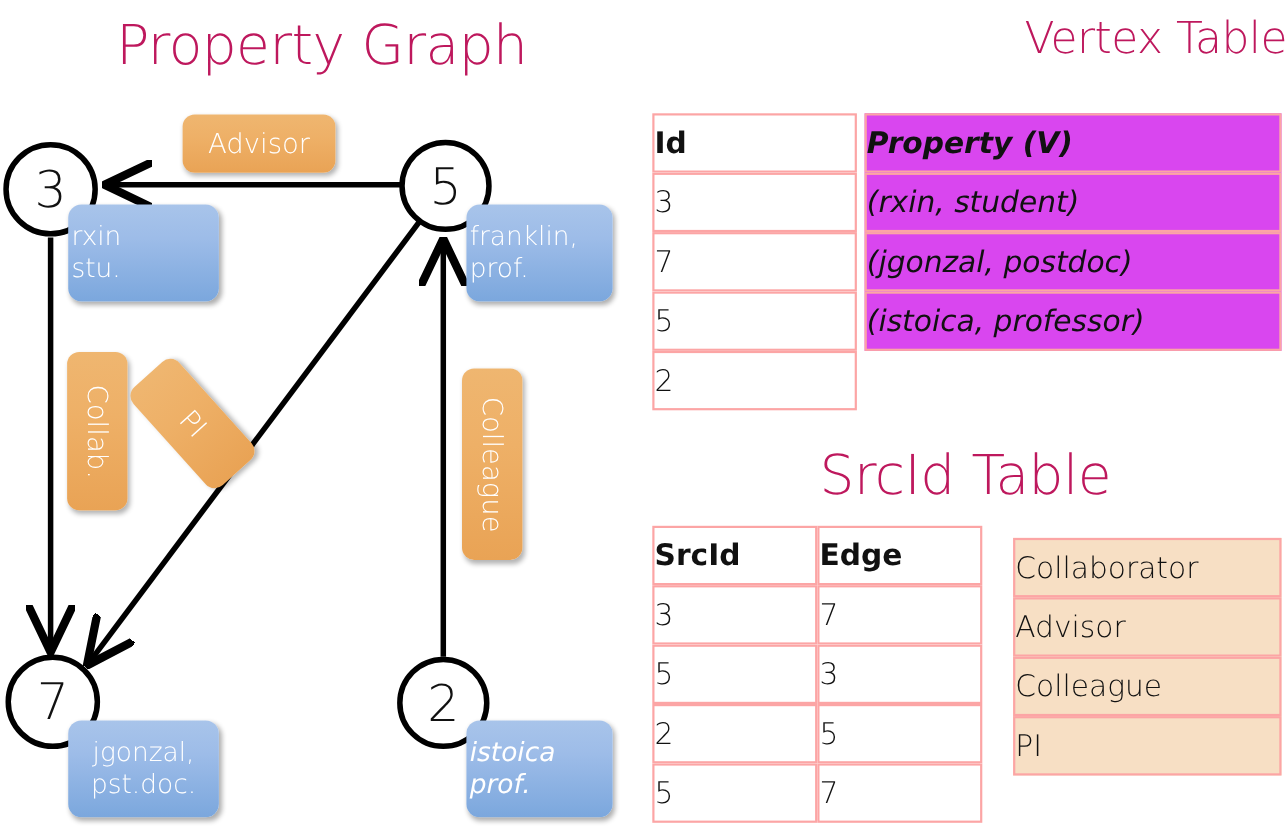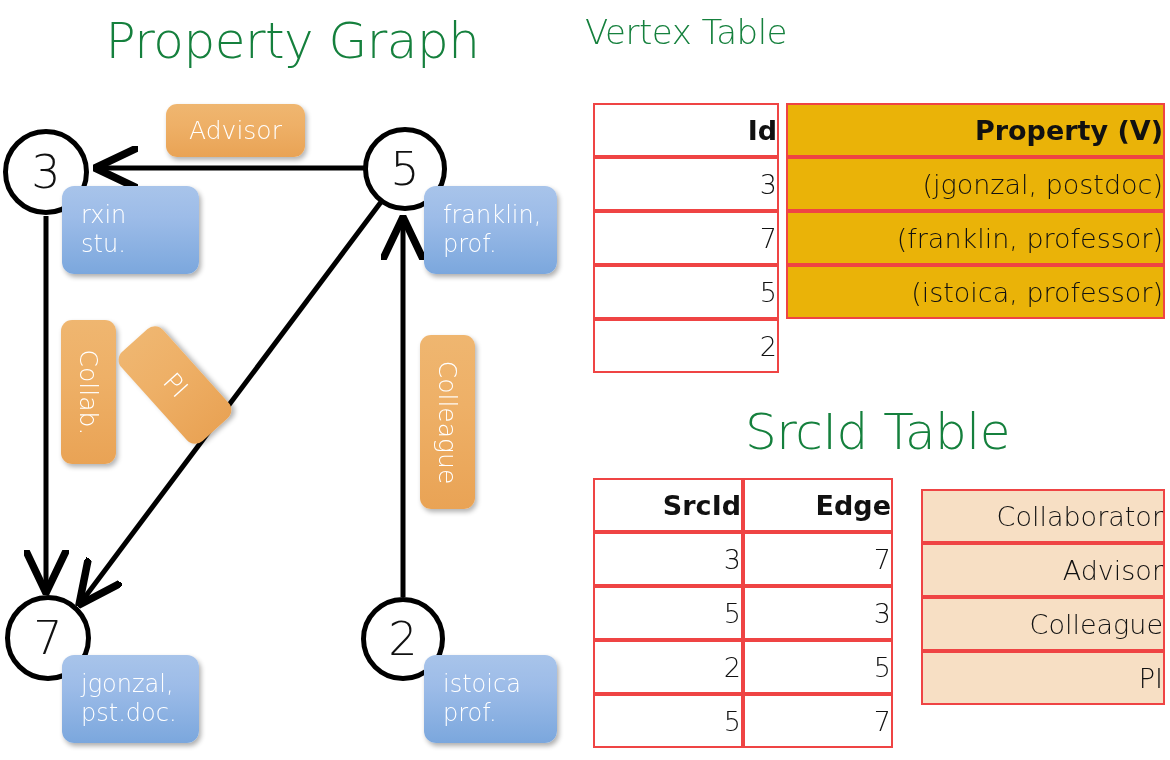--- a/index.html
+++ b/index.html
@@ -10,29 +10,29 @@
     overflow:hidden;
     position:relative;
   }
   .panel{position:absolute;}
 
   
   .big-title{
     position:absolute;
     font-family:"DejaVu Sans", sans-serif;
     font-weight:300;
-    color:#15803d;
+    color:#be185d;
     white-space:nowrap;
     letter-spacing:-0.5px;
   }
   #title-property-graph{
     left:0;top:12px;width:585px;text-align:center;font-size:50px;
   }
   #title-vertex-table{
-    left:585px;top:12px;width:585px;text-align:left;font-size:34px;
+    left:585px;top:12px;width:585px;text-align:right;font-size:40px;
   }
   #title-edge-table{
     left:585px;top:403px;width:585px;text-align:center;font-size:50px;
   }
 
   
   #graph-area{left:0;top:0;width:585px;height:760px;}
   #graph-svg{position:absolute;left:0;top:0;width:585px;height:760px;}
 
   .node-circle{
@@ -53,21 +53,21 @@
   .prop-box{
     position:absolute;
     border-radius:12px;
     background:linear-gradient(to bottom,#a8c4ea 0%, #9dbce8 35%, #7ba7dd 100%);
     box-shadow:2px 3px 5px rgba(0,0,0,0.32);
     color:#ffffff;
     font-family:"DejaVu Sans", sans-serif;
     font-weight:300;
     font-size:24px;
     line-height:1.22;
-    padding:10px 19px;
+    padding:10px 3px;
     box-sizing:border-box;
     z-index:4;
     display:flex;flex-direction:column;justify-content:center;
   }
 
   
   .edge-label{
     position:absolute;
     border-radius:11px;
     background:linear-gradient(to bottom,#efb670 0%, #eeb067 40%, #e9a355 100%);
@@ -87,32 +87,32 @@
     transform-origin:center center;
   }
 
   
   .tbl{
     position:absolute;
     border-collapse:separate;
     border-spacing:0;
   }
   .tbl td, .tbl th{
-    border:2px solid #ef4444;
+    border:2px solid #fca5a5;
     font-family:"DejaVu Sans", sans-serif;
     font-weight:300;
     color:#111;
-    text-align:right;
+    text-align:left;
     padding:0;
     box-sizing:border-box;
   }
   .tbl th{font-weight:700;}
   .cell-h{height:54px;font-size:27px;}
   .cell-r{height:54px;font-size:27px;}
-  .blue-fill{background:#eab308;}
+  .blue-fill{background:#d946ef;font-style:italic;}
   .orange-fill{background:#f7dfc4;}
   .white-fill{background:#ffffff;}
 
   .v-id-tbl{left:593px;top:103px;width:186px;}
   .v-prop-tbl{left:786px;top:103px;width:379px;}
   .e-src-tbl{left:593px;top:478px;width:300px;}
   .e-prop-tbl{left:921px;top:489px;width:244px;}
 </style>
 </head>
 <body>
@@ -153,25 +153,25 @@
   </div>
 
   <div class="prop-box" style="left:62px;top:186px;width:137px;height:88px;">
     <span>rxin</span>
     <span>stu.</span>
   </div>
   <div class="prop-box" style="left:424px;top:186px;width:133px;height:88px;">
     <span>franklin,</span>
     <span>prof.</span>
   </div>
-  <div class="prop-box" style="left:62px;top:655px;width:137px;height:88px;">
+  <div class="prop-box" style="left:62px;top:655px;width:137px;height:88px;align-items:center;">
     <span>jgonzal,</span>
     <span>pst.doc.</span>
   </div>
-  <div class="prop-box" style="left:424px;top:655px;width:133px;height:88px;">
+  <div class="prop-box" style="left:424px;top:655px;width:133px;height:88px;font-style:italic;">
     <span>istoica</span>
     <span>prof.</span>
   </div>
 
   <div class="edge-label" style="left:166px;top:104px;width:139px;height:53px;">
     <span>Advisor</span>
   </div>
 
   <div class="edge-label vertical" style="left:61px;top:320px;width:55px;height:144px;">
     <span>Collab.</span>
@@ -205,24 +205,24 @@
     </tr>
   </tbody>
 </table>
 
 <table class="tbl v-prop-tbl">
   <tbody>
     <tr>
       <th class="cell-h blue-fill">Property (V)</th>
     </tr>
     <tr>
+      <td class="cell-r blue-fill">(rxin, student)</td>
+    </tr>
+    <tr>
       <td class="cell-r blue-fill">(jgonzal, postdoc)</td>
-    </tr>
-    <tr>
-      <td class="cell-r blue-fill">(franklin, professor)</td>
     </tr>
     <tr>
       <td class="cell-r blue-fill">(istoica, professor)</td>
     </tr>
   </tbody>
 </table>
 
 <table class="tbl e-src-tbl">
   <tbody>
     <tr>

